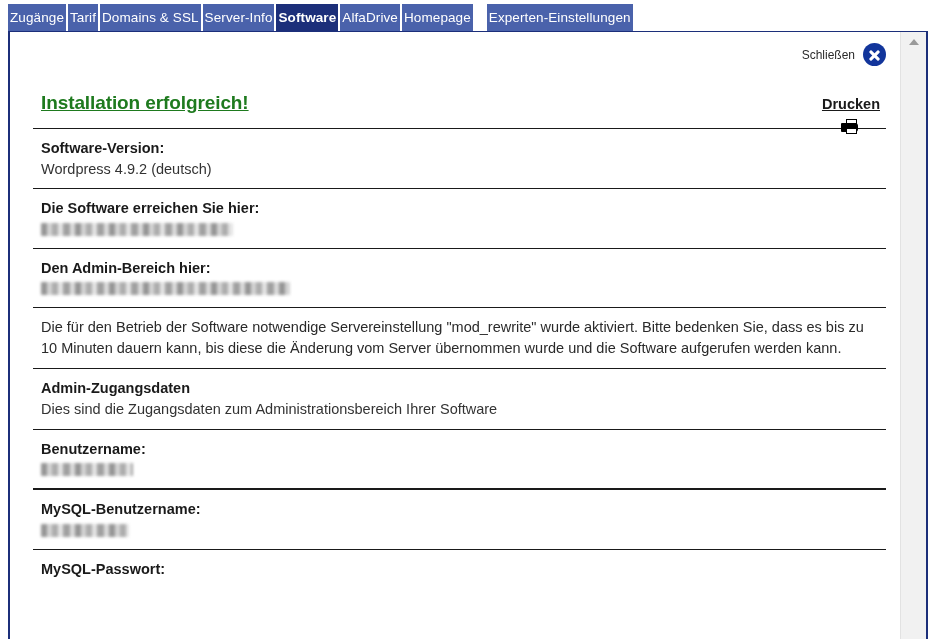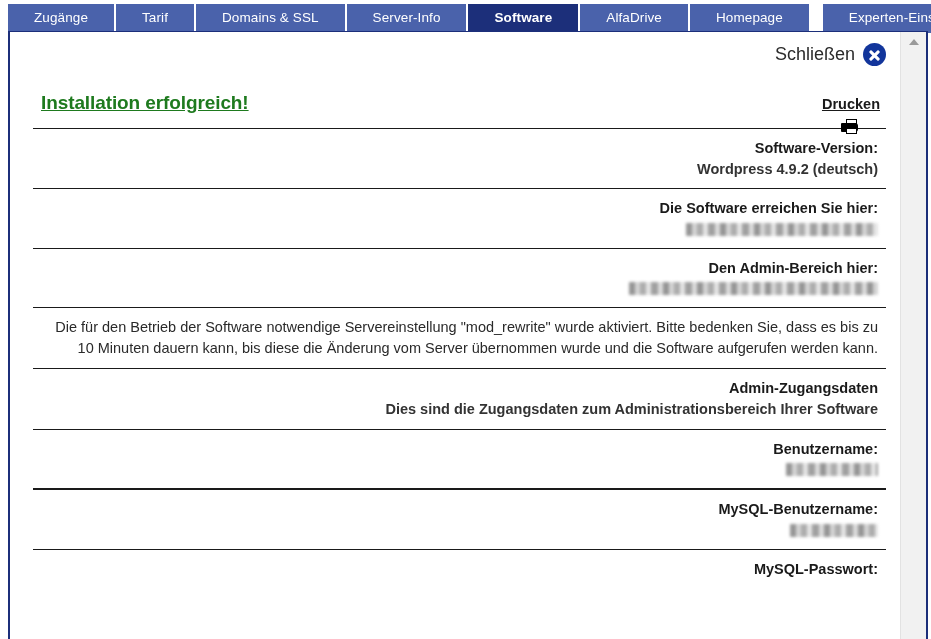--- a/index.html
+++ b/index.html
@@ -33,21 +33,21 @@
     height: 27px;
     display: flex;
     align-items: stretch;
   }
   .tab {
     background: #4a62ab;
     color: #ffffff;
     font-size: 13.5px;
     line-height: 27px;
     height: 29px;
-    padding: 0 26px;
+    padding: 0 2px;
     border-right: 2px solid #ffffff;
     white-space: nowrap;
     letter-spacing: 0.1px;
     box-sizing: border-box;
     cursor: pointer;
   }
   .tab:last-child { border-right: none; margin-left: 12px; }
   .tab.active {
     background: #1c2f7a;
     font-weight: bold;
@@ -114,21 +114,21 @@
   #topbar {
     position: absolute;
     right: 14px;
     top: 11px;
     display: flex;
     align-items: center;
     gap: 8px;
     cursor: pointer;
   }
   #close-label {
-    font-size: 18px;
+    font-size: 12px;
     color: #2b2b2b;
   }
   .close-circle {
     width: 23px; height: 23px;
     border-radius: 50%;
     background: #12359b;
     position: relative;
     display: inline-block;
   }
   .close-circle::before,
@@ -212,32 +212,31 @@
     box-sizing: border-box;
   }
 
   hr.rule {
     border: none;
     border-top: 1px solid #1a1a1a;
     margin: 0;
     height: 0;
   }
 
-  .block { padding: 9px 8px 9px 8px; text-align: right; }
+  .block { padding: 9px 8px 9px 8px; }
   .lbl {
     font-size: 14.5px;
     font-weight: bold;
     color: #1a1a1a;
     line-height: 1.42;
   }
   .val {
     font-size: 14.5px;
     color: #333333;
     line-height: 1.42;
-    font-weight: bold;
   }
   .para {
     font-size: 14.5px;
     color: #2a2a2a;
     line-height: 1.45;
   }
 
   
   .redacted {
     display: inline-block;

